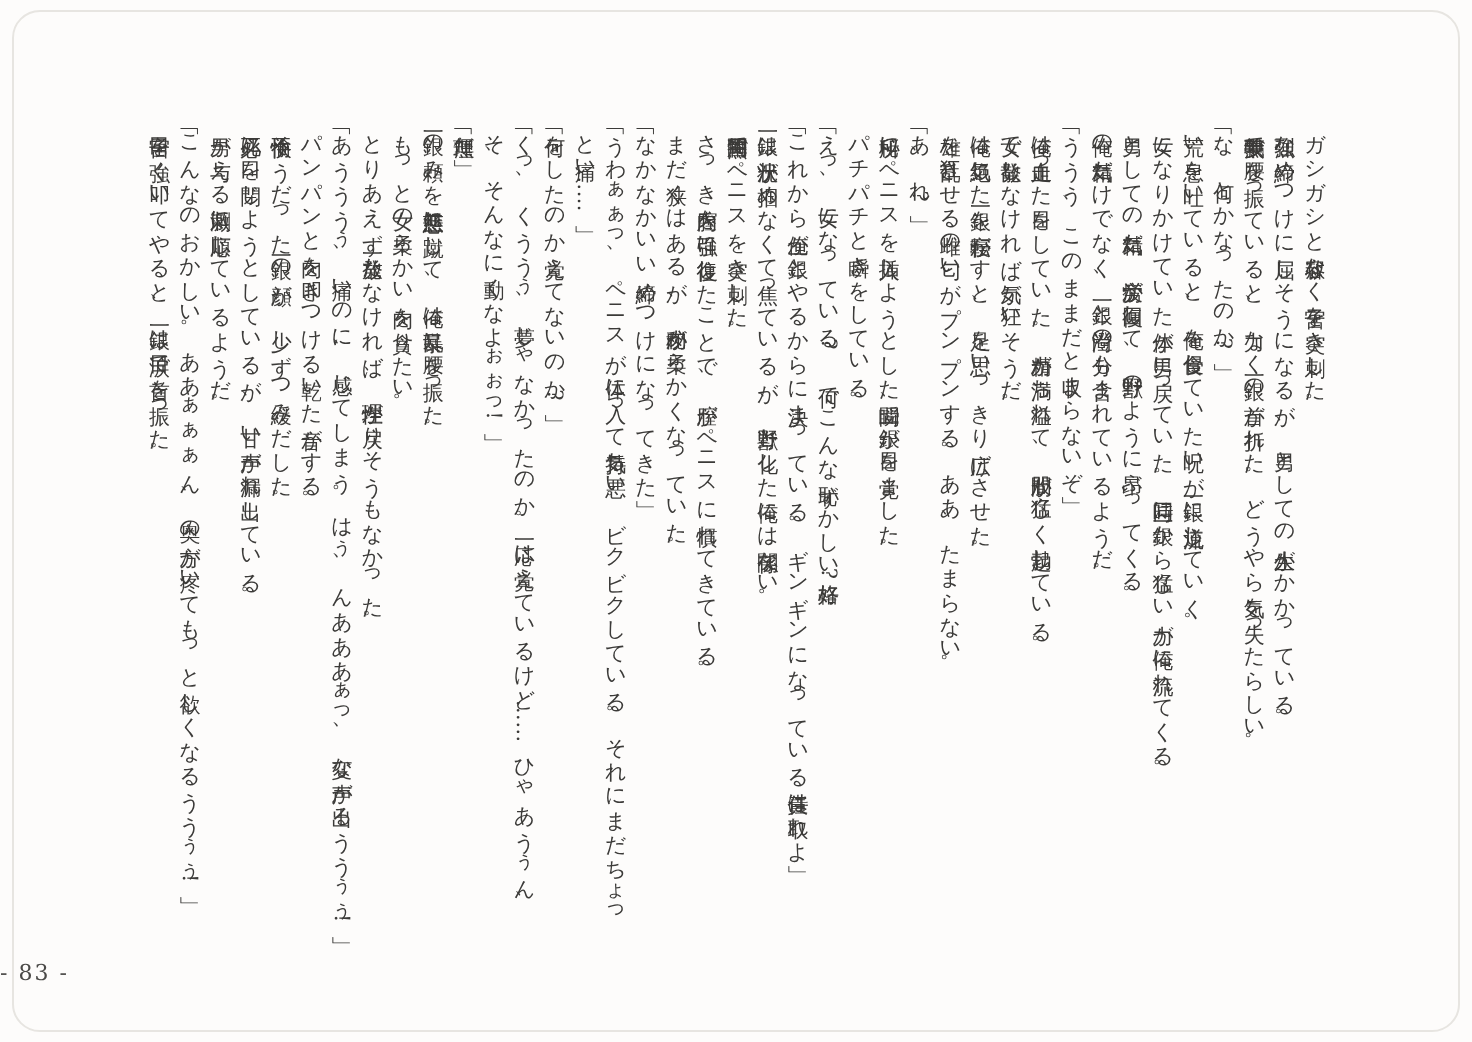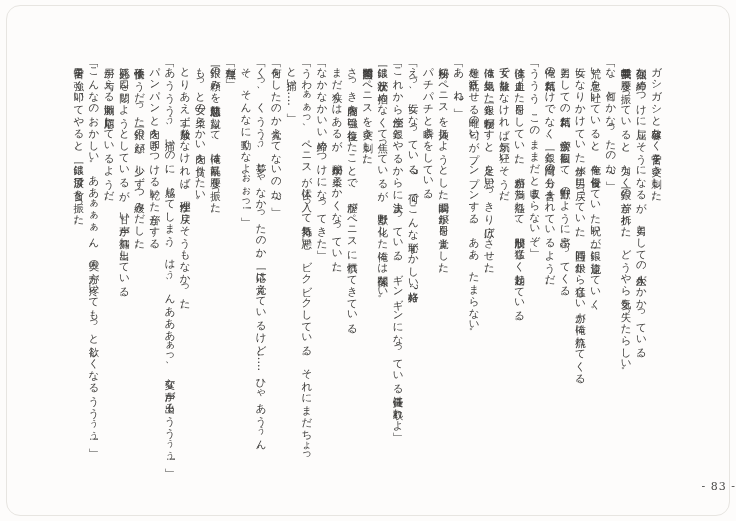--- a/index.html
+++ b/index.html
@@ -39,25 +39,24 @@
   }
   .page-text p {
     margin: 0;
     padding: 0;
   }
   .page-number {
     position: absolute;
     left: 0;
     right: 0;
     bottom: 28px;
-    text-align: right;
+    text-align: left;
     font-size: 11px;
     color: #4a4947;
     letter-spacing: 1px;
-    margin-left: 24px;
   }
 </style>
 </head>
 <body>
 
 <div class="book-page">
   <div class="page-edge"></div>
   <div class="page-text">
       <p>ガシガシと容赦なく子宮を突き刺した。</p>
       <p>強烈な締めつけに屈しそうになるが、男としての人生がかかっている。</p>

